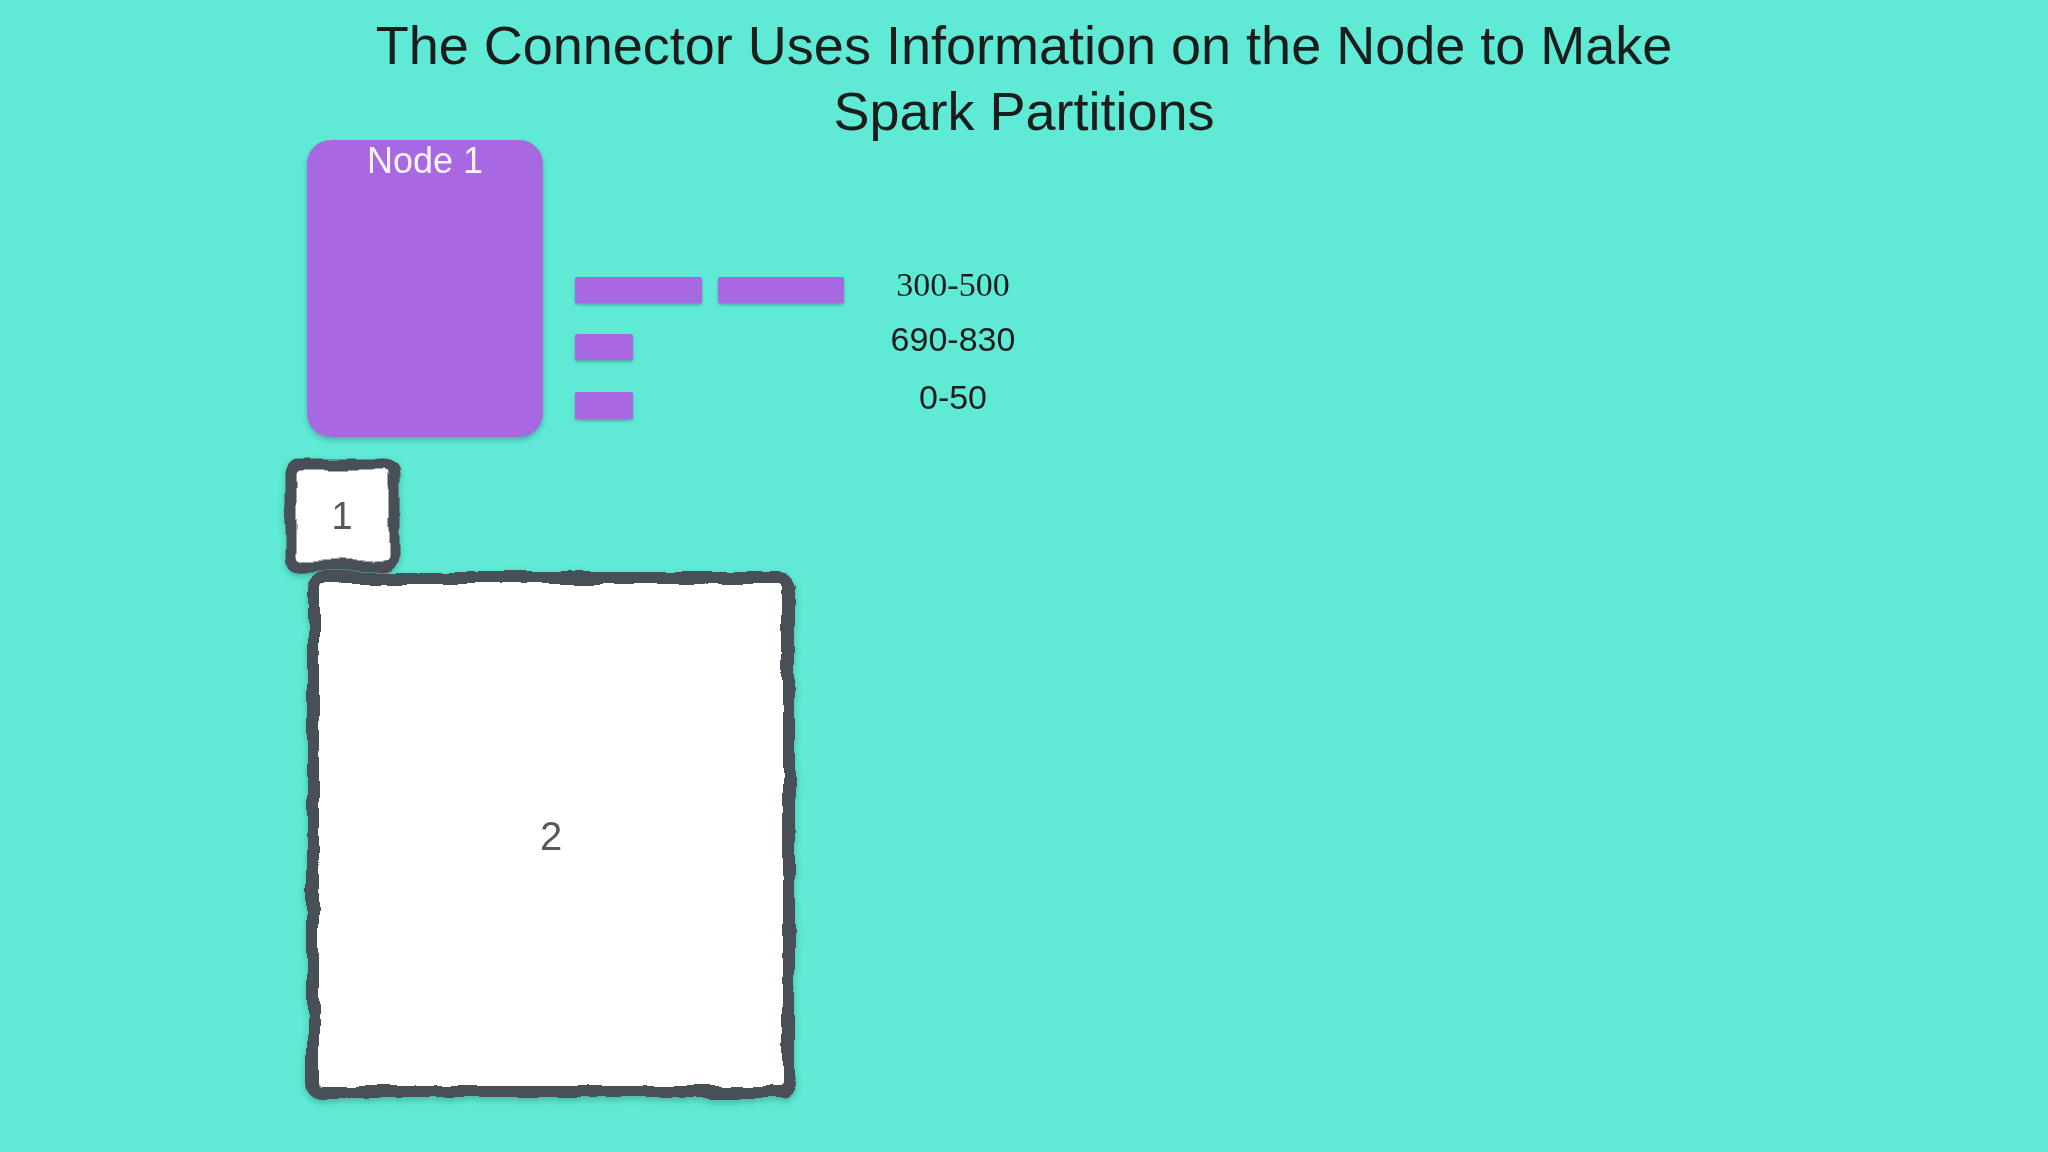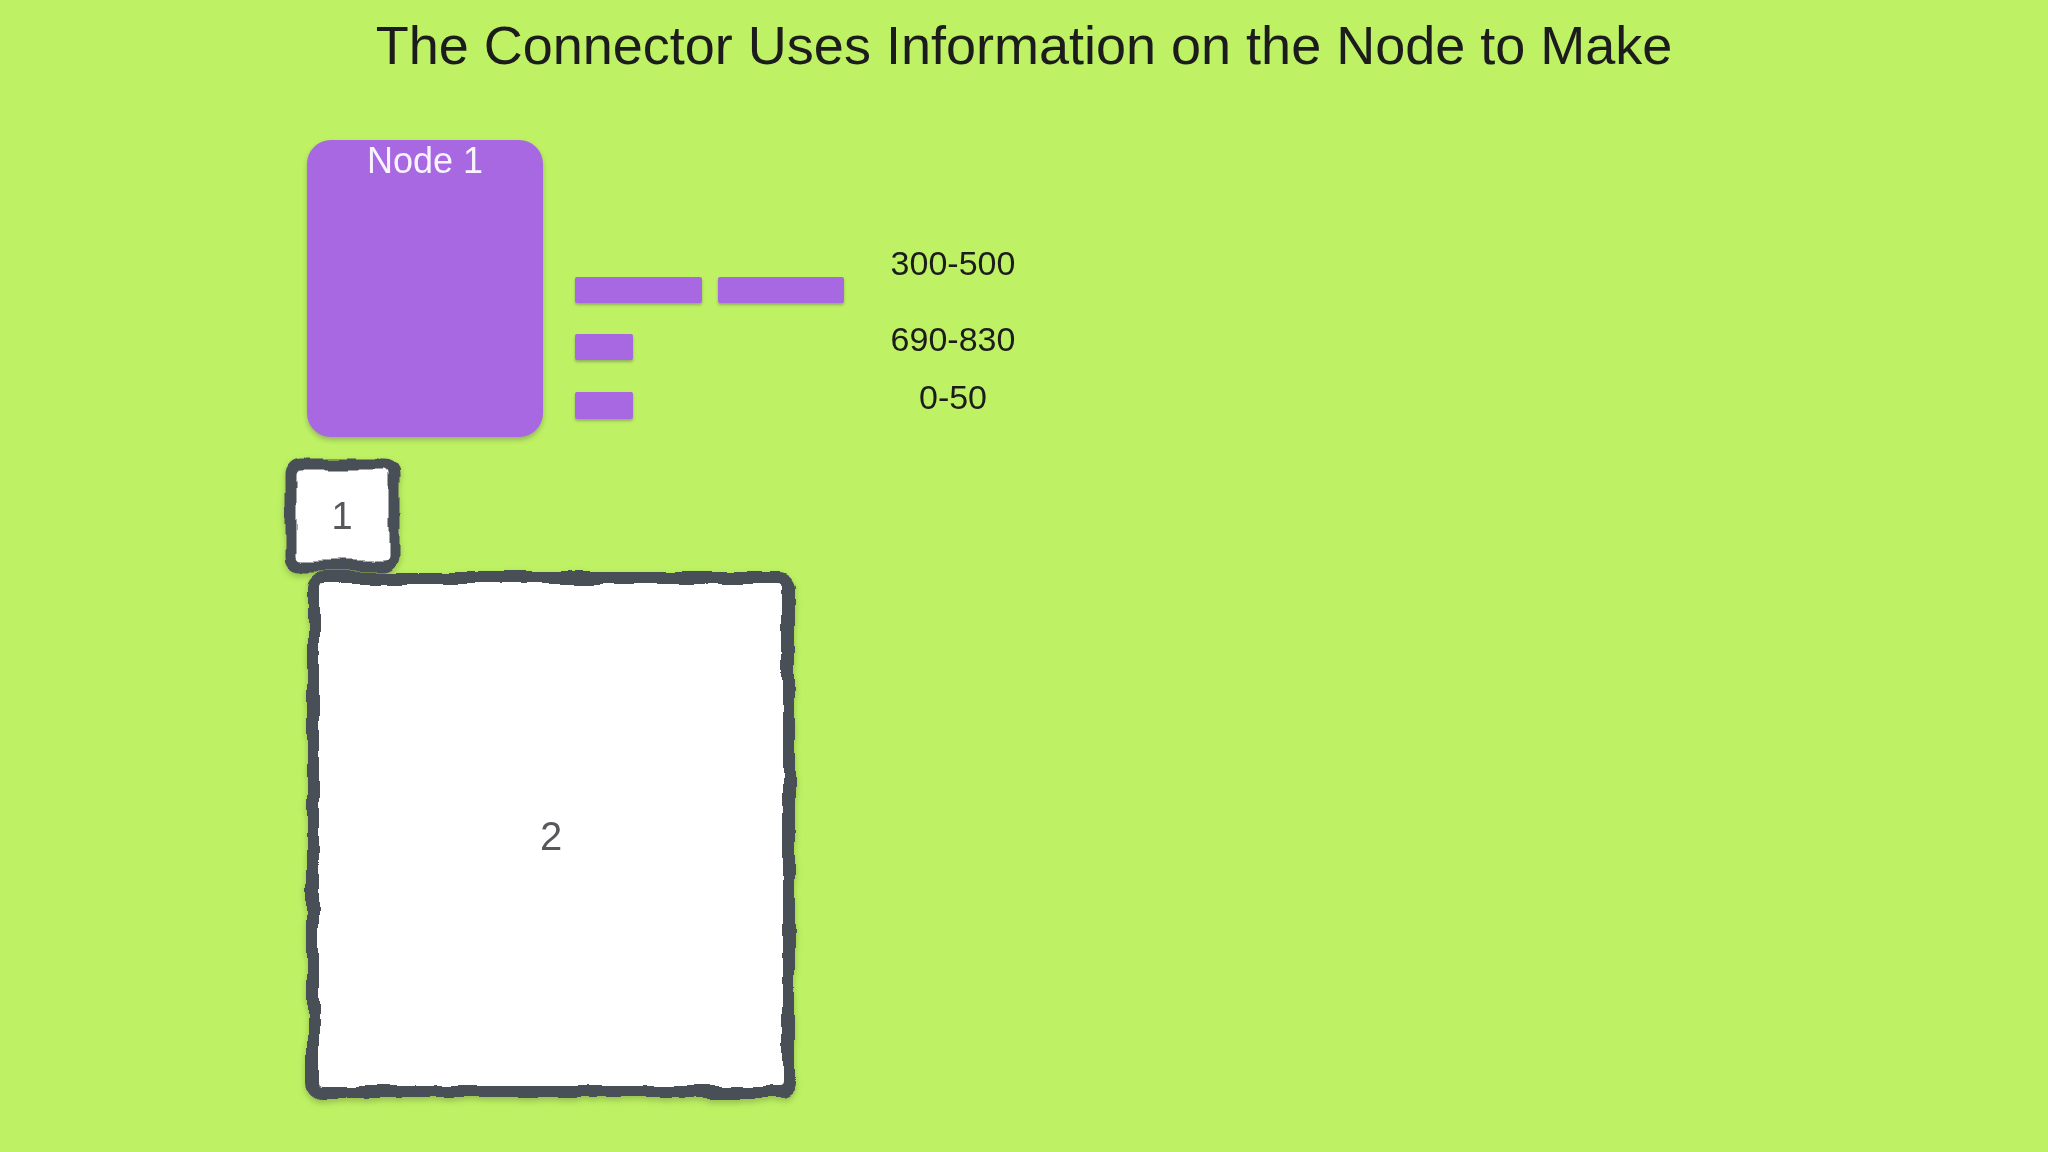--- a/index.html
+++ b/index.html
@@ -10,21 +10,21 @@
     --node-text: #f8f3fd;
   }
   * { margin: 0; padding: 0; box-sizing: border-box; }
   html, body { width: 2048px; height: 1152px; }
   body {
     background: #ffffff;
     font-family: "Liberation Sans", "DejaVu Sans", sans-serif;
     color: var(--text-dark);
     overflow: hidden;
   }
-  .page { position: relative; width: 2048px; height: 1152px; background: #bef264; }
+  .page { position: relative; width: 2048px; height: 1152px; background: #5eead4; }
 
   
   .title {
     position: absolute;
     top: 12px; left: 0; width: 100%;
     text-align: center;
     font-size: 54px;
     line-height: 66px;
     font-weight: 400;
     color: var(--text-dark);
@@ -60,21 +60,21 @@
   .bar.r3  { left: 575px; top: 392px; width: 58px; height: 27px; }
 
   .range-label {
     position: absolute;
     left: 833px; width: 240px;
     text-align: center;
     font-size: 34px;
     line-height: 36px;
     color: var(--text-dark);
   }
-  .range-label.rl1 { top: 245px; }
+  .range-label.rl1 { top: 267px; font-family: Liberation Serif, serif; }
   .range-label.rl2 { top: 321px; }
   .range-label.rl3 { top: 379px; }
 
   
   .config {
     position: absolute;
     left: 1120px; top: 216px; width: 580px;
     text-align: center;
     font-size: 32px;
     color: var(--text-dark);
@@ -108,20 +108,21 @@
   .partition-label.p1 { left: 302px; top: 494px; width: 80px;  font-size: 38px; line-height: 44px; }
   .partition-label.p2 { left: 471px; top: 813px; width: 160px; font-size: 40px; line-height: 46px; }
 </style>
 </head>
 <body>
 
 <div class="page">
 
   <div class="title">
     <div>The Connector Uses Information on the Node to Make</div>
+    <div>Spark Partitions</div>
   </div>
 
   <div class="node-box">
     <span class="node-label">Node 1</span>
   </div>
 
   <div class="bar r1a"></div>
   <div class="bar r1b"></div>
   <div class="bar r2"></div>
   <div class="bar r3"></div>

